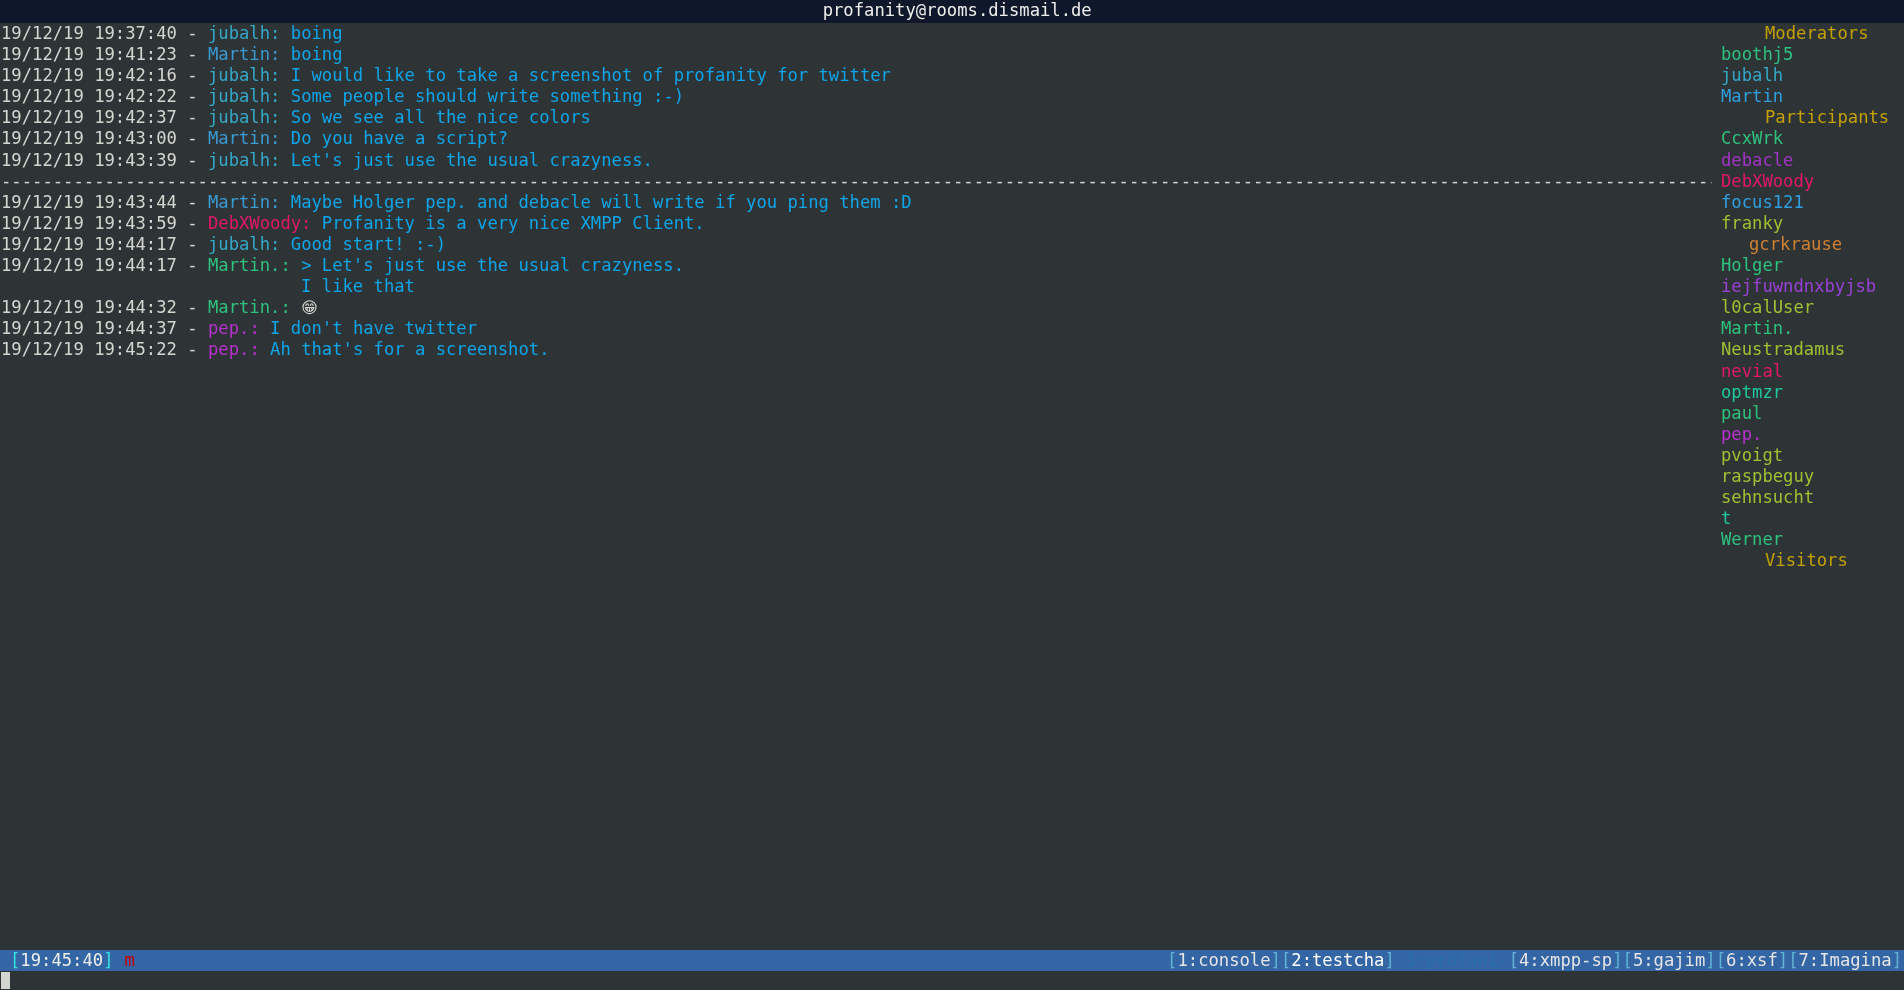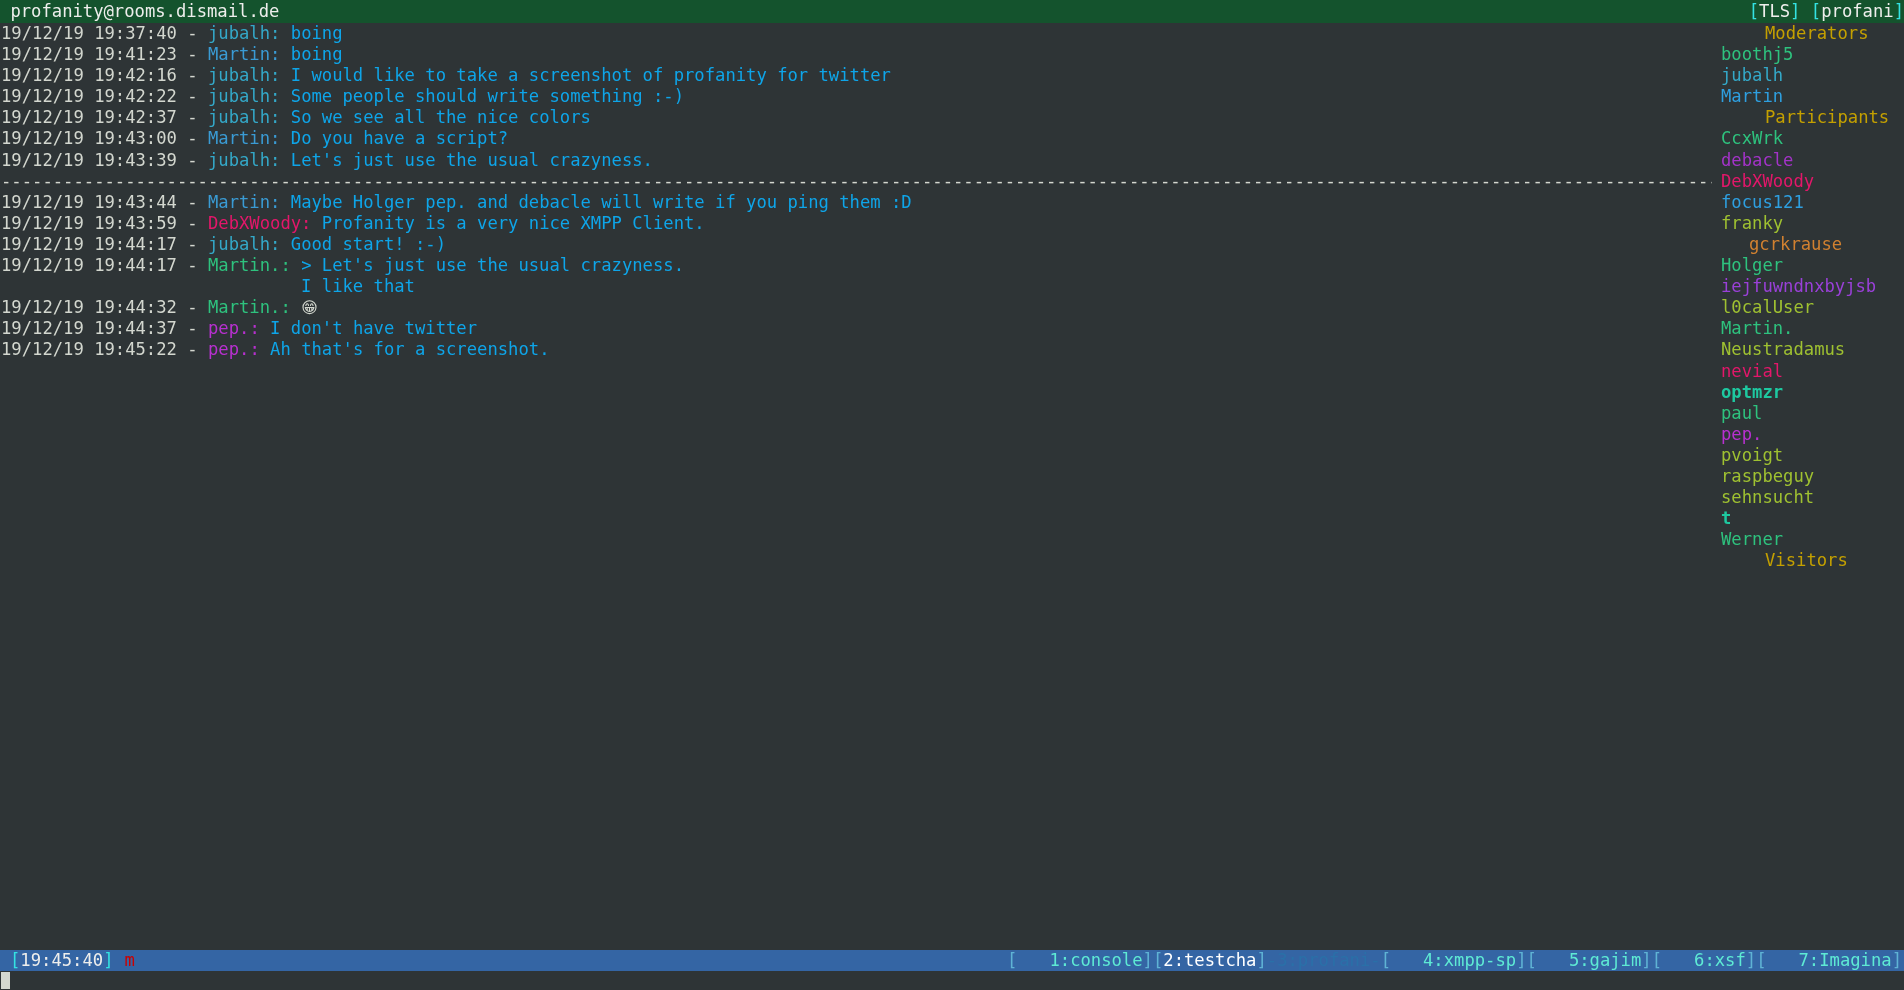--- a/index.html
+++ b/index.html
@@ -24,25 +24,26 @@
     height: 990px;
     background: #2e3436;
   }
 
   
   .titlebar {
     position: absolute;
     left: 0; top: 0;
     width: 1904px;
     height: 23px;
-    background: #14532d;
+    background: #0f172a;
     display: flex;
     align-items: center;
     white-space: pre;
     overflow: hidden;
+    flex-direction: column;
   }
   .titlebar .tb-left {
     color: #eeeeec;
     padding-left: 10.4px;
   }
   .titlebar .tb-right {
     margin-left: auto;
     display: flex;
     white-space: pre;
   }
@@ -76,21 +77,21 @@
 
   
   .c-cyan     { color: #34a8c8; }
   .c-blue     { color: #3a9bd4; }
   .c-pink     { color: #e3176a; }
   .c-green    { color: #2ec27e; }
   .c-purple   { color: #a333c8; }
   .c-magenta  { color: #b830d0; }
   .c-orange   { color: #d08030; margin-left: 28px; }
   .c-lime     { color: #9fc131; }
-  .c-teal     { color: #1ec8a0; font-weight: bold; }
+  .c-teal     { color: #1ec8a0; }
   .c-violet   { color: #9a40d8; }
   .c-crimson  { color: #e3176a; }
   .c-skyblue  { color: #2e9fe0; }
 
   
   .roster {
     position: absolute;
     left: 1712px;
     top: 23px;
     width: 192px;
@@ -120,21 +121,21 @@
   }
   .sb-left { padding-left: 10px; white-space: pre; display: flex; }
   .sb-time { color: #eeeeec; }
   .sb-m { color: #cc0000; padding-left: 11px; }
   .sb-right {
     margin-left: auto;
     white-space: pre;
     display: flex;
     padding-right: 2px;
   }
-  .win-green  { color: #5eead4; margin-left: 32px; }
+  .win-green  { color: #e5e5e5; }
   .win-active { color: #ffffff; }
   .win-dim    { color: #2a70a8; }
   .win-brk    { color: #5fb3d4; }
   .win-brk-dim{ color: #2a70a8; }
 
   
   .inputline {
     position: absolute;
     left: 0;
     top: 971px;

